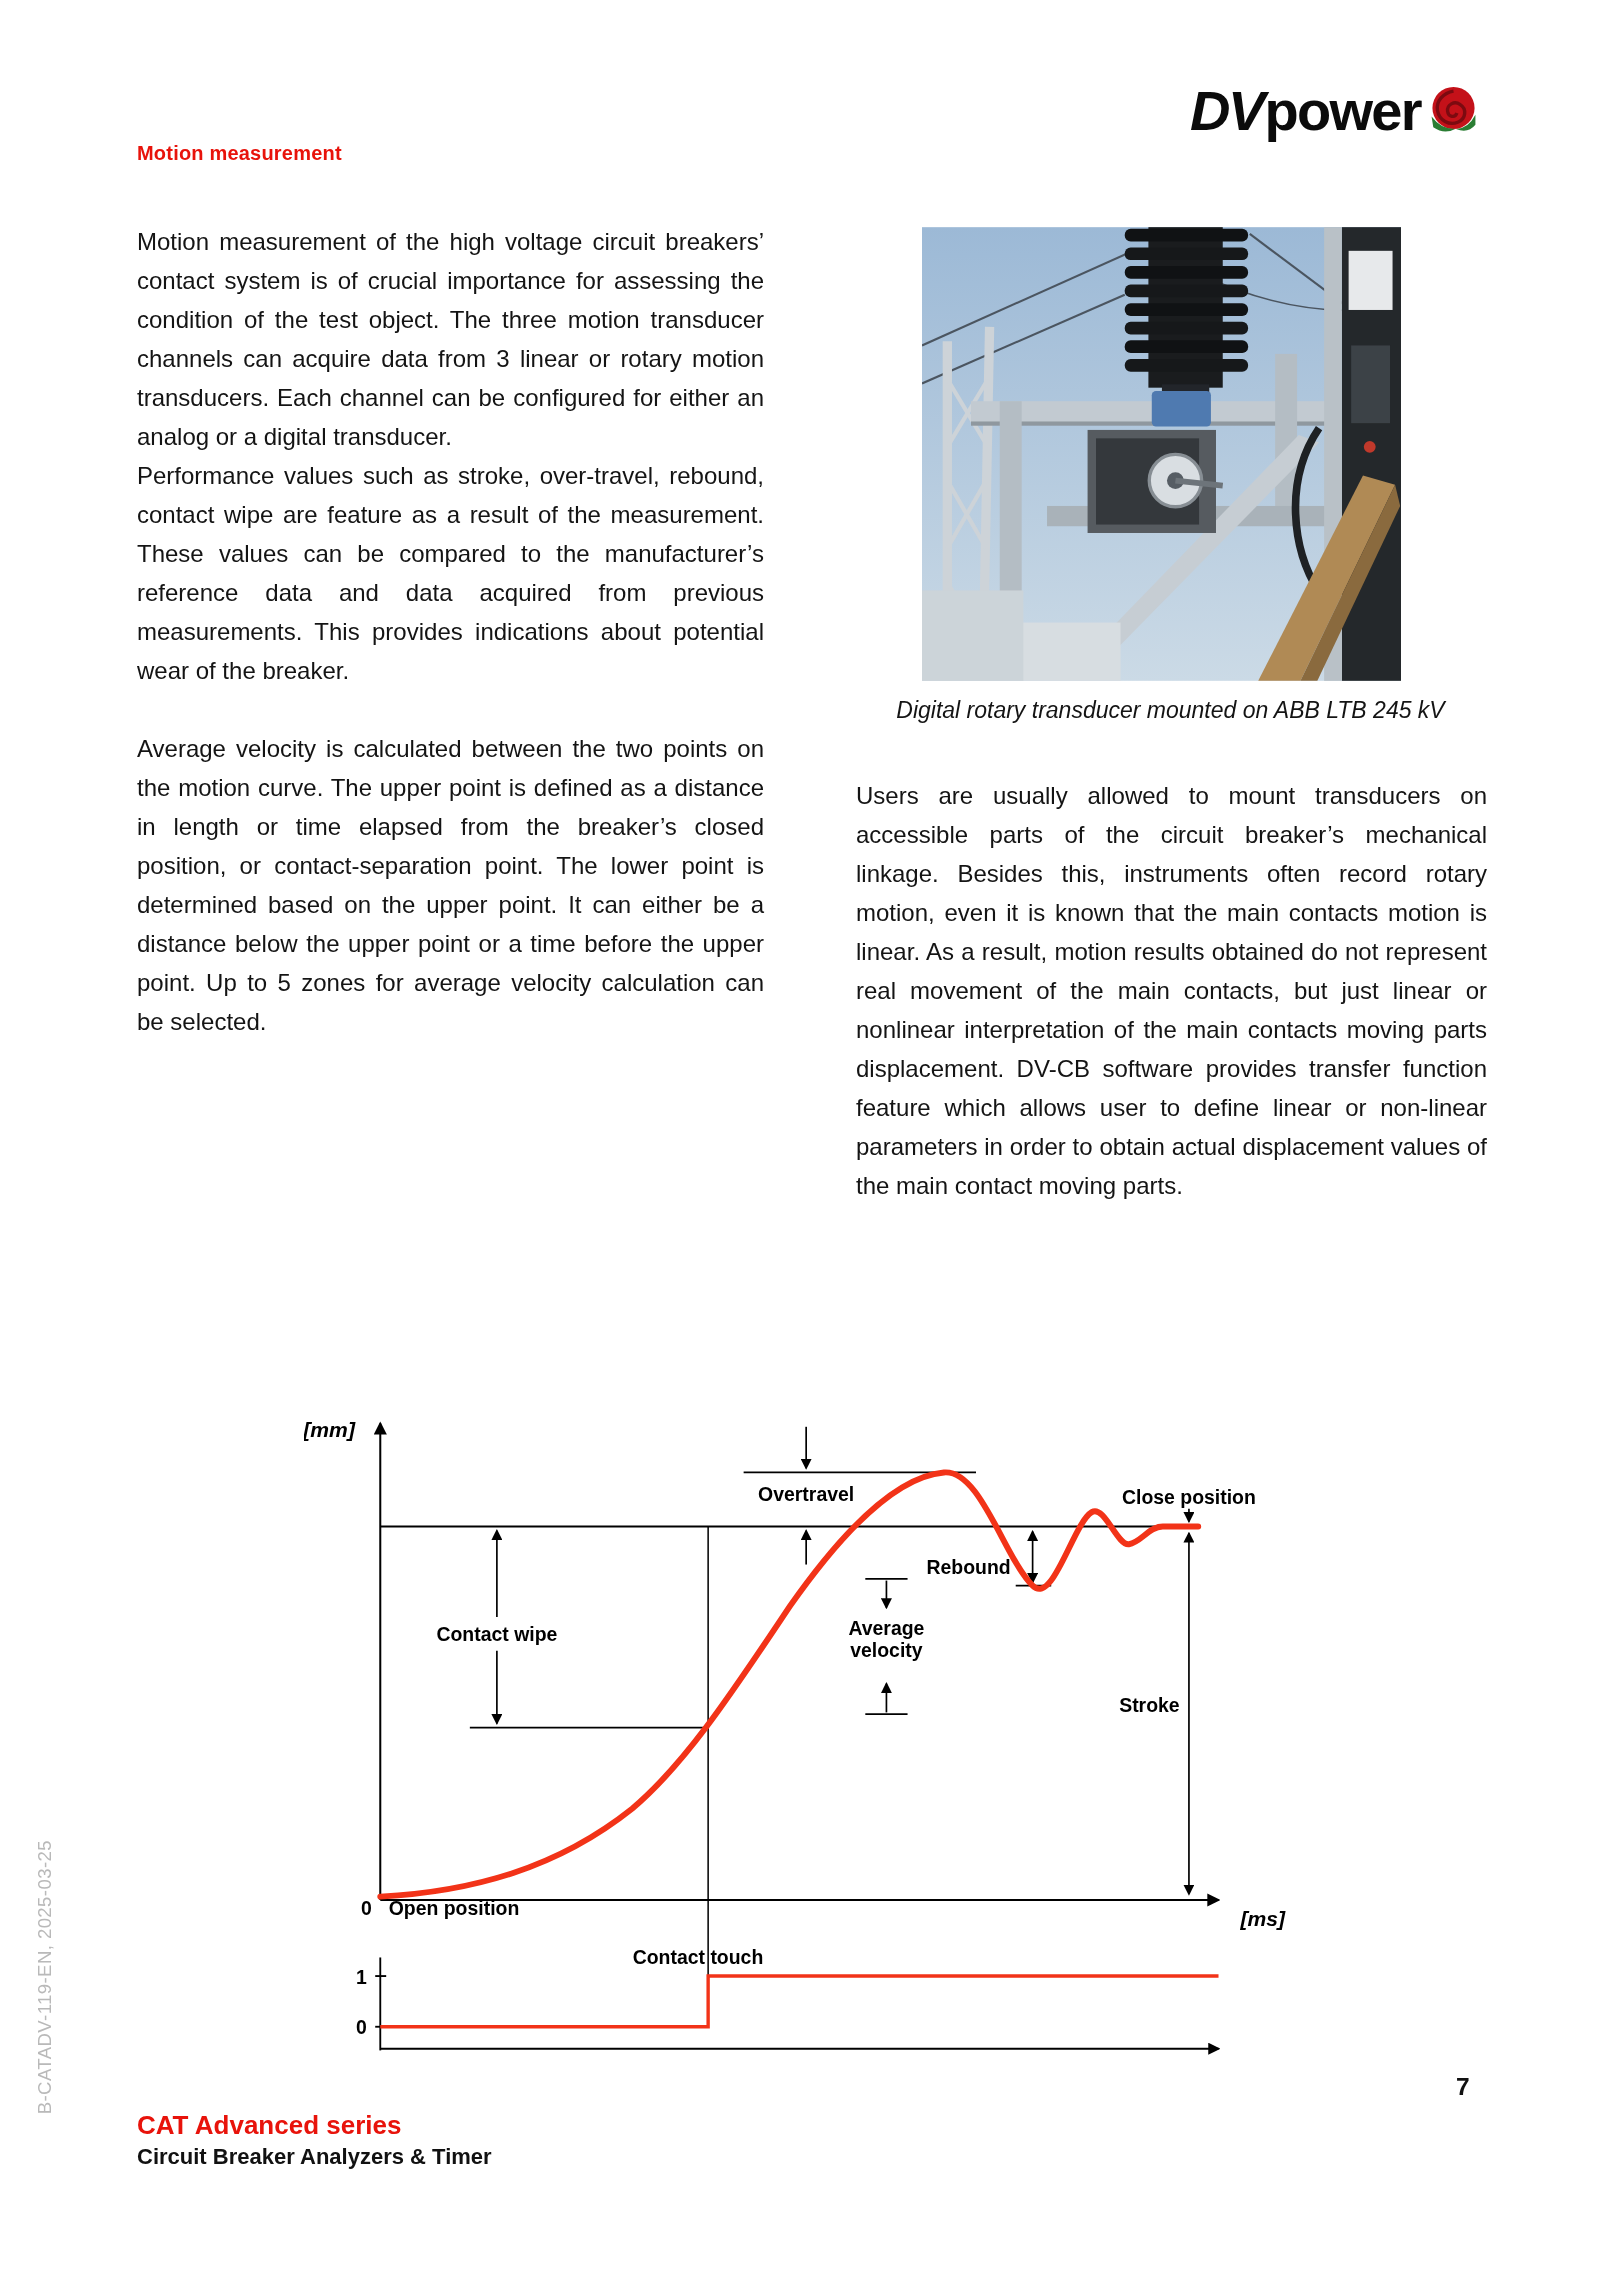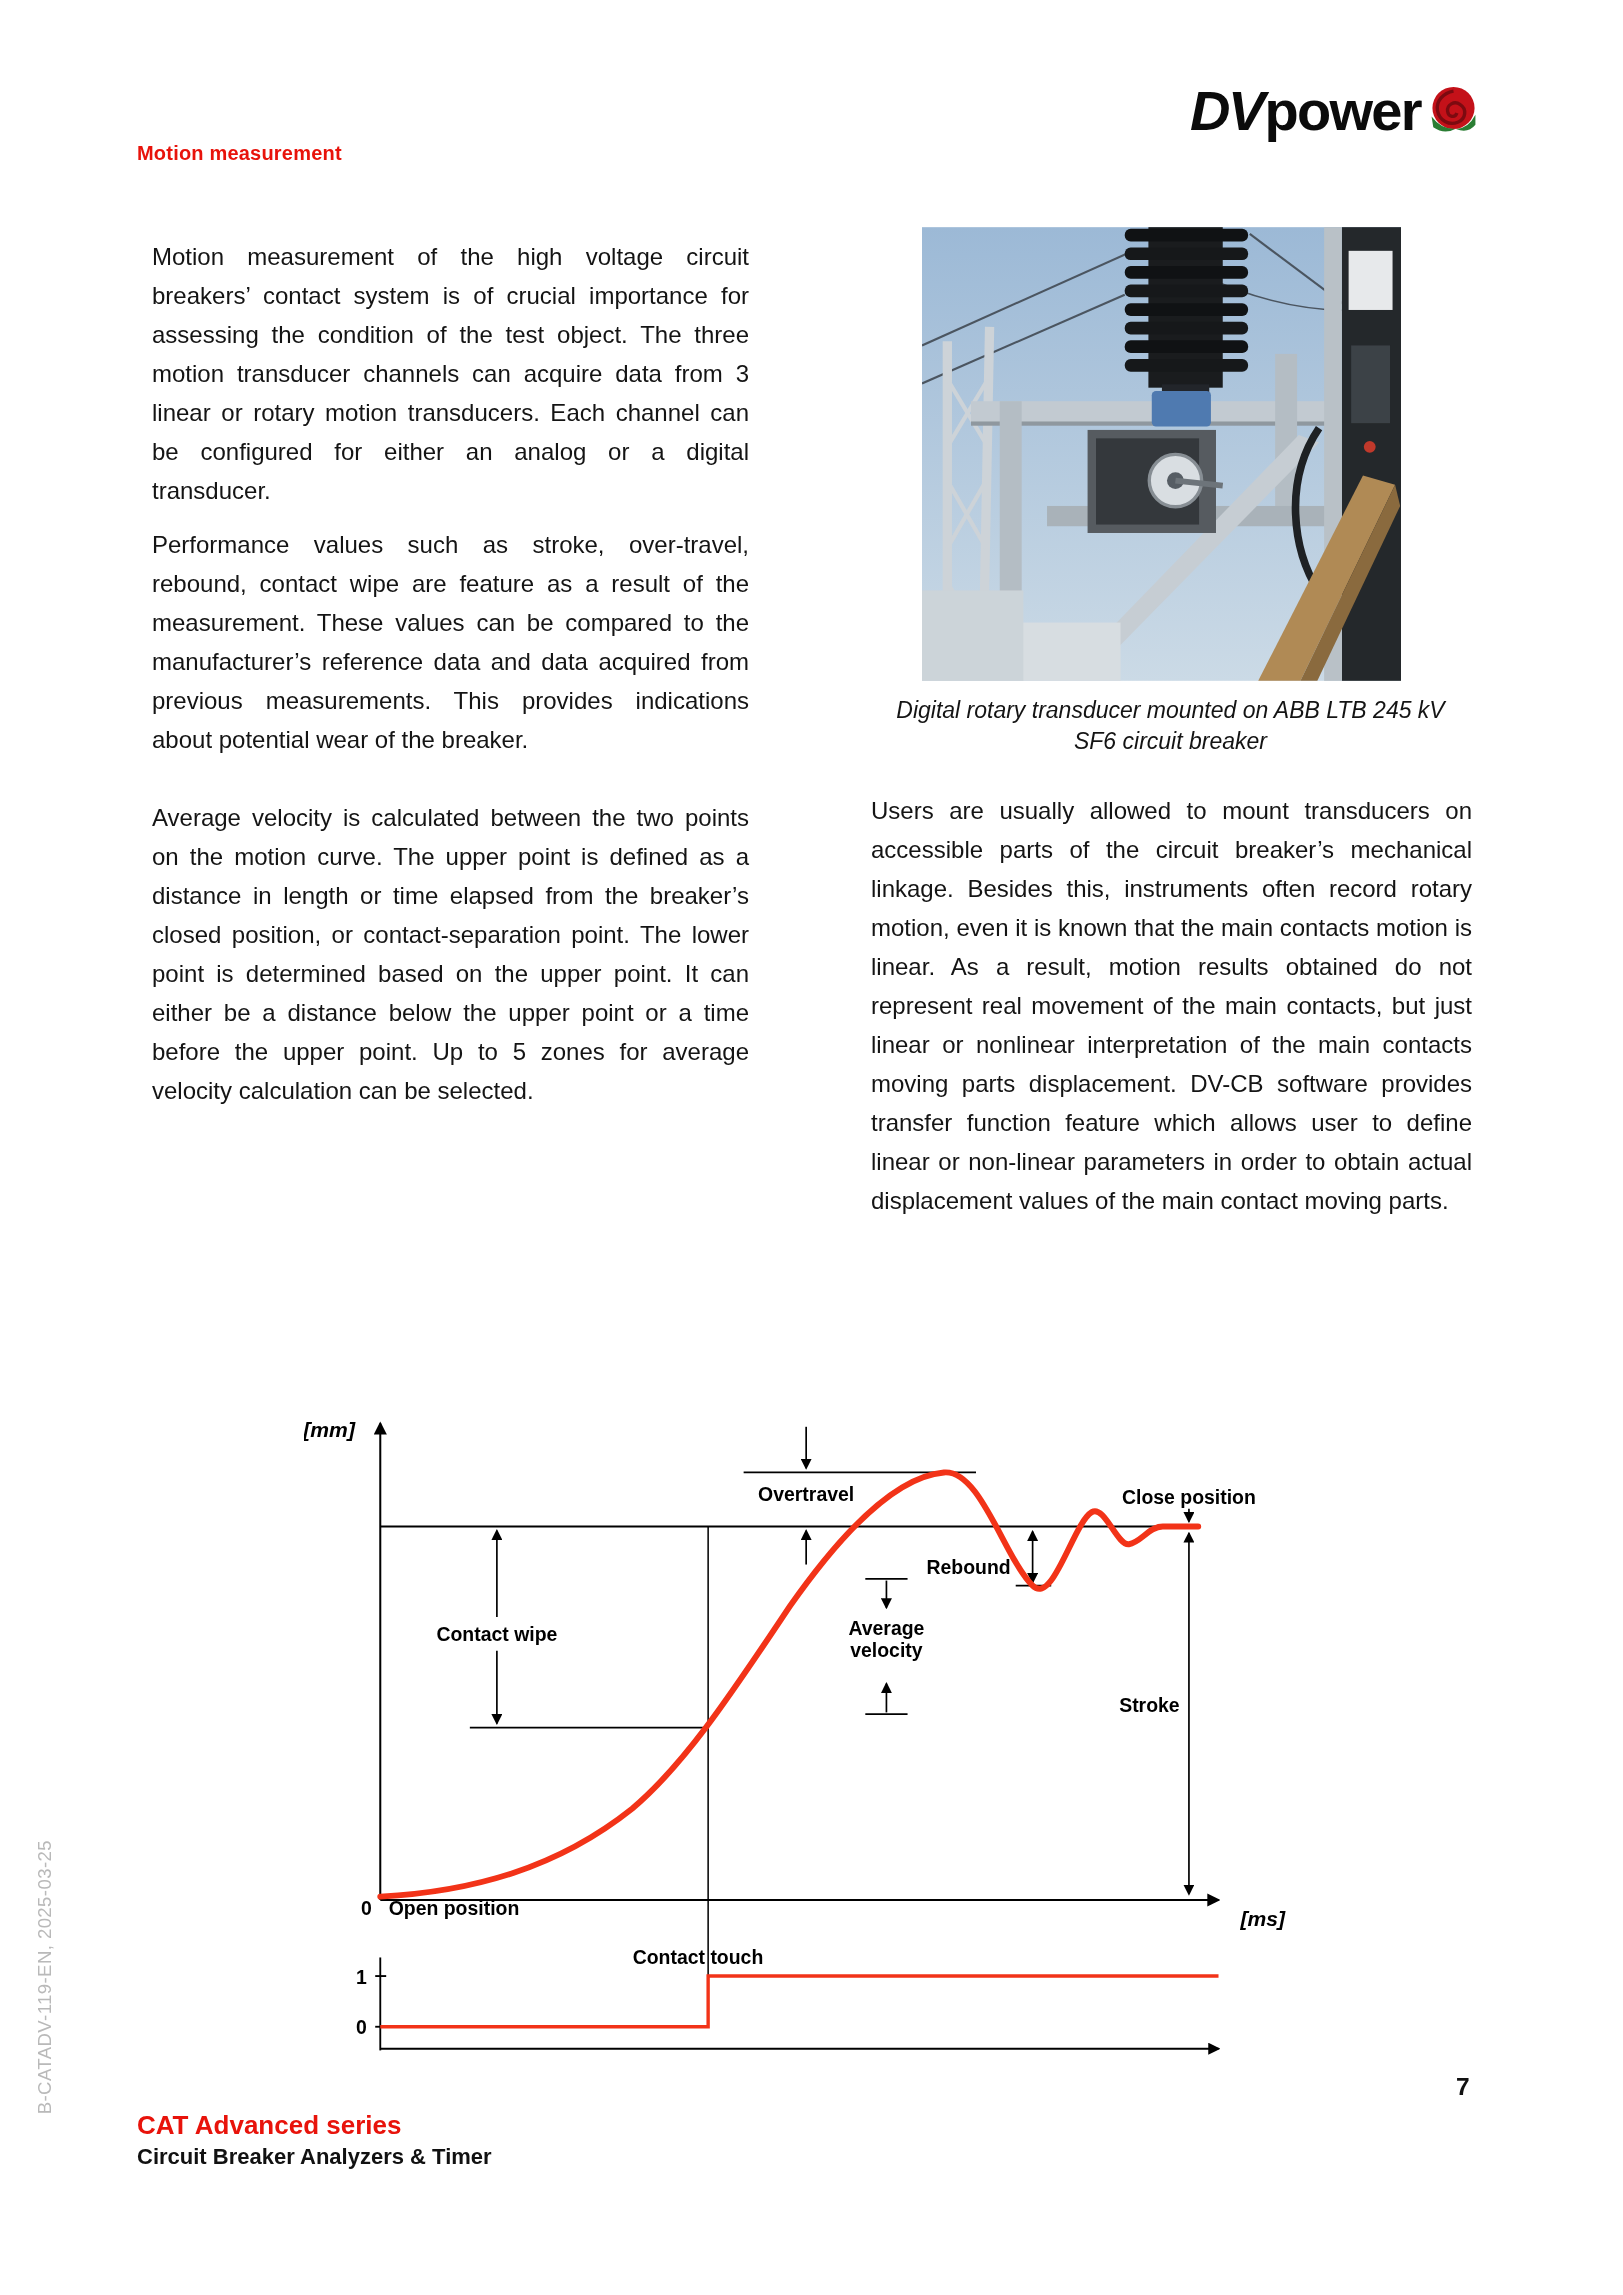--- a/index.html
+++ b/index.html
@@ -7,21 +7,21 @@
     position:relative; width:1623px; height:2295px; background:#ffffff;
     font-family:"Liberation Sans", sans-serif; color:#111; margin:0 auto; overflow:hidden;
   }
   .abs{position:absolute;}
   .title{
     left:137px; top:142px; font-size:20px; font-weight:bold; color:#e8130b; letter-spacing:0.2px;
   }
   .bodycol{
     text-align:justify; font-size:24px; line-height:39px; color:#141414;
   }
-  .bodycol p{margin:15px;}
+  .bodycol p{margin:0;}
   .bodycol p.gap{margin-top:39px;}
   .leftcol{left:137px; top:222px; width:627px;}
   .rightcol{left:856px; top:776px; width:631px;}
   .caption{
     left:849px; top:695px; width:643px; text-align:center;
     font-style:italic; font-size:23px; line-height:31px; color:#141414;
   }
   .photo{left:922px; top:227px; width:479px; height:454px;}
   .logo{
     left:1190px; top:78px; display:flex; align-items:center;
@@ -134,21 +134,20 @@
     <g>
       <polygon points="398,537 448,537 560,305 522,294" fill="#b08a55"></polygon>
       <polygon points="448,537 468,537 566,330 560,305" fill="#8a6a3e"></polygon>
       <rect x="0" y="468" width="235" height="69" fill="#d7dde1"></rect>
       <rect x="0" y="430" width="120" height="107" fill="#ccd4d9"></rect>
     </g>
   </svg>
 
   <div class="abs caption">
     <div>Digital rotary transducer mounted on ABB LTB 245 kV</div>
-    <div>SF6 circuit breaker</div>
   </div>
 
   <div class="abs bodycol rightcol">
     <p>Users are usually allowed to mount transducers on accessible parts of the circuit breaker’s mechanical linkage. Besides this, instruments often record rotary motion, even it is known that the main contacts motion is linear. As a result, motion results obtained do not represent real movement of the main contacts, but just linear or nonlinear interpretation of the main contacts moving parts displacement. DV-CB software provides transfer function feature which allows user to define linear or non-linear parameters in order to obtain actual displacement values of the main contact moving parts.</p>
   </div>
 
   <svg class="abs chartwrap" viewBox="0 0 1190 800">
     <defs>
       <marker id="ah" viewBox="0 0 10 10" refX="8.5" refY="5" markerWidth="6.5" markerHeight="6.5" orient="auto-start-reverse">
         <path d="M0 0 L10 5 L0 10 Z" fill="#000"></path>

